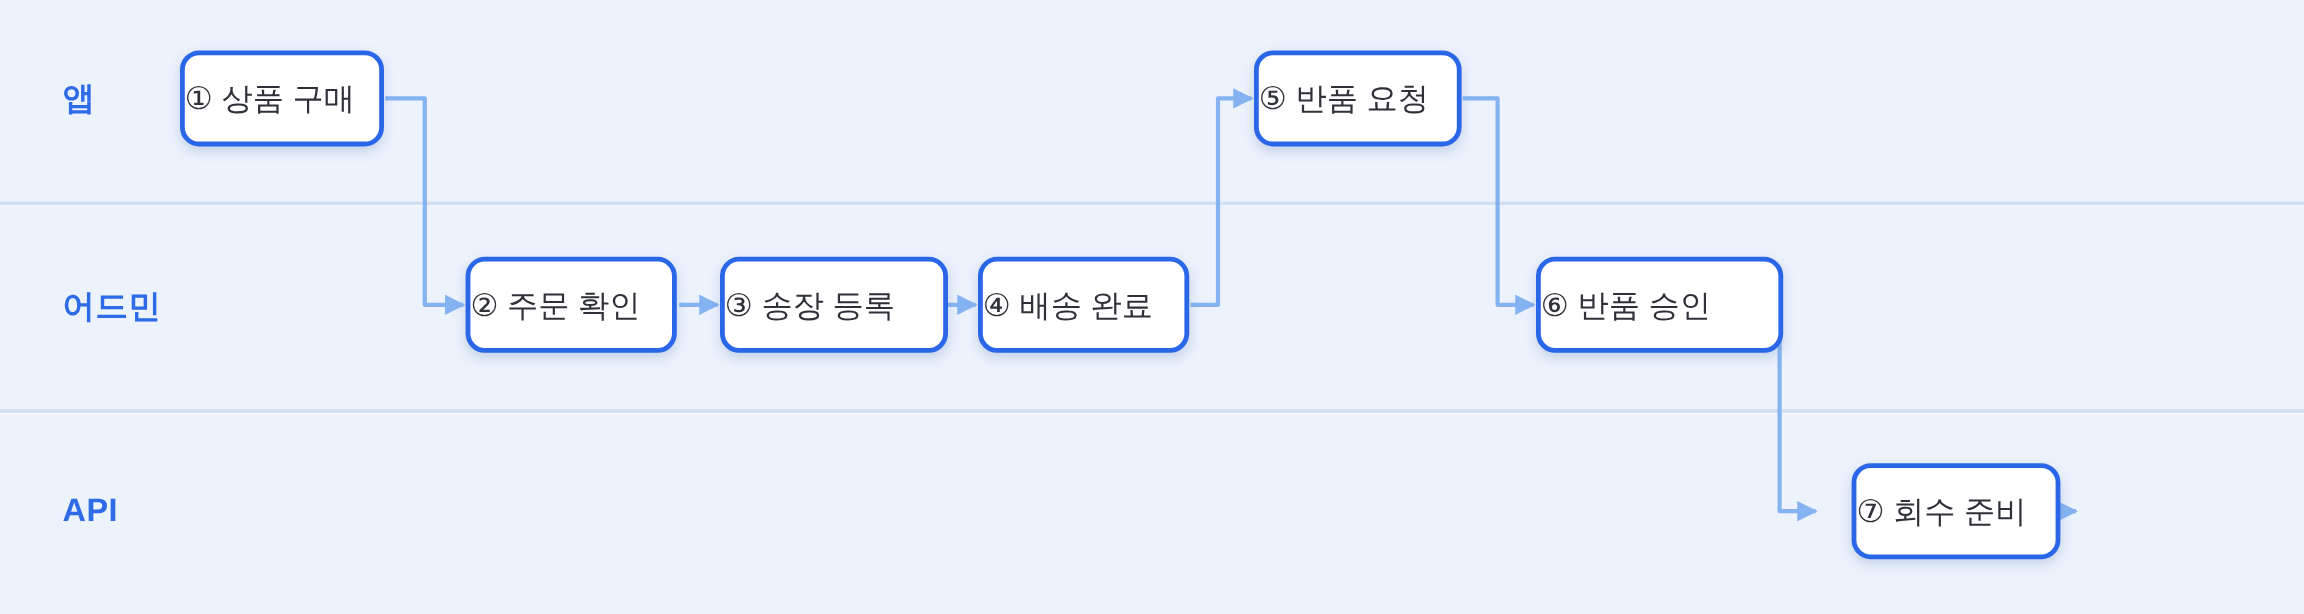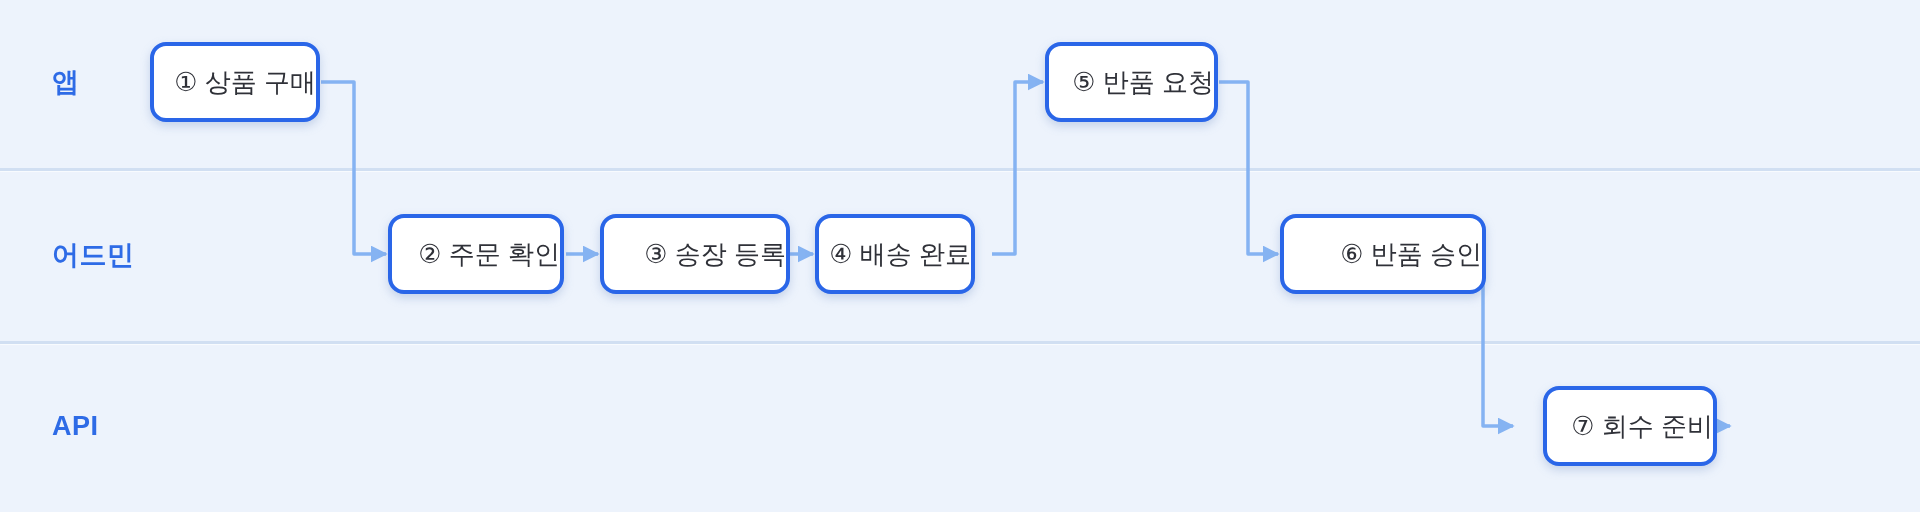--- a/index.html
+++ b/index.html
@@ -42,21 +42,21 @@
   }
   .node {
     position: absolute;
     height: 80px;
     background: #ffffff;
     border: 4px solid #2a66e8;
     border-radius: 16px;
     box-sizing: border-box;
     display: flex;
     align-items: center;
-    justify-content: flex-end;
+    justify-content: flex-start;
     box-shadow: 0 4px 10px rgba(120, 150, 200, 0.35);
   }
   .node-label {
     color: #2f3138;
     font-size: 26px;
     font-weight: 500;
     white-space: nowrap;
   }
 </style>
 </head>
@@ -90,21 +90,21 @@
 
   <div class="node" style="left:150px;  top:42px;  width:170px;">
     <span class="node-label">① 상품 구매</span>
   </div>
   <div class="node" style="left:388px;  top:214px; width:176px;">
     <span class="node-label">② 주문 확인</span>
   </div>
   <div class="node" style="left:600px;  top:214px; width:190px;">
     <span class="node-label">③ 송장 등록</span>
   </div>
-  <div class="node" style="left:815px;  top:214px; width:160px;">
+  <div class="node" style="left:815px;  top:214px; width:176px;">
     <span class="node-label">④ 배송 완료</span>
   </div>
   <div class="node" style="left:1045px; top:42px;  width:173px;">
     <span class="node-label">⑤ 반품 요청</span>
   </div>
   <div class="node" style="left:1280px; top:214px; width:206px;">
     <span class="node-label">⑥ 반품 승인</span>
   </div>
   <div class="node" style="left:1515px; top:386px; width:174px;margin-left:28px;">
     <span class="node-label">⑦ 회수 준비</span>

